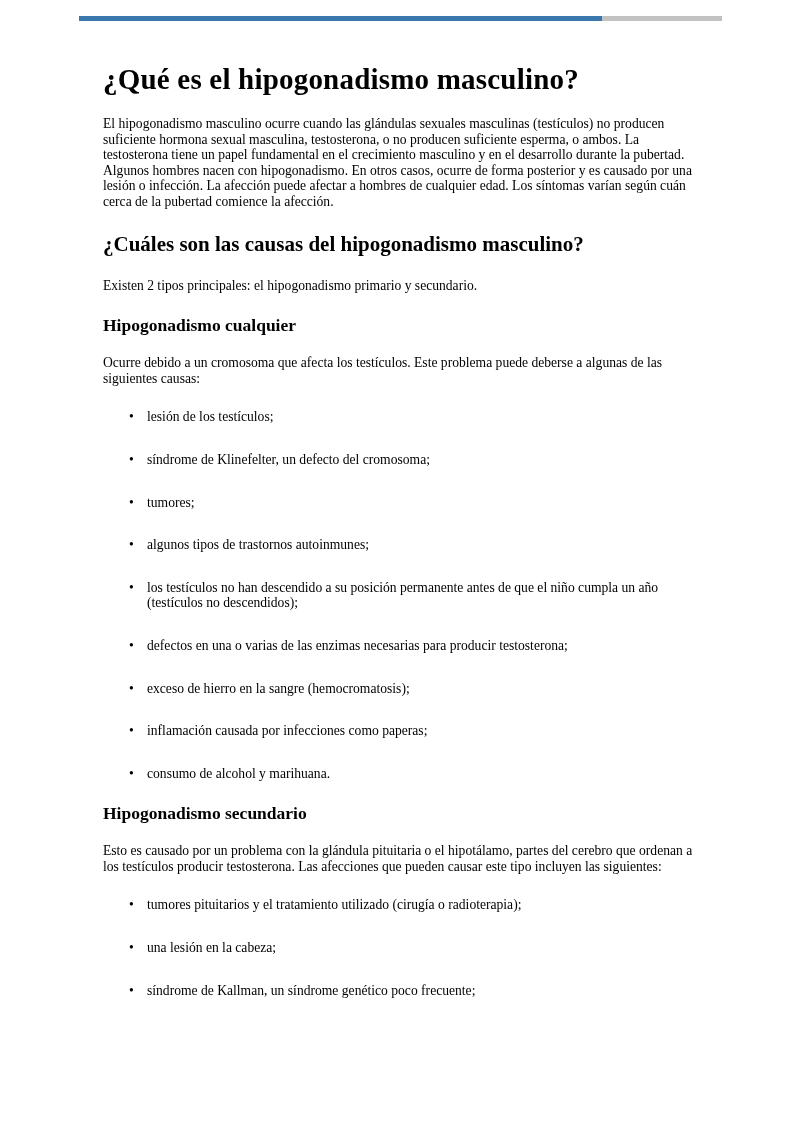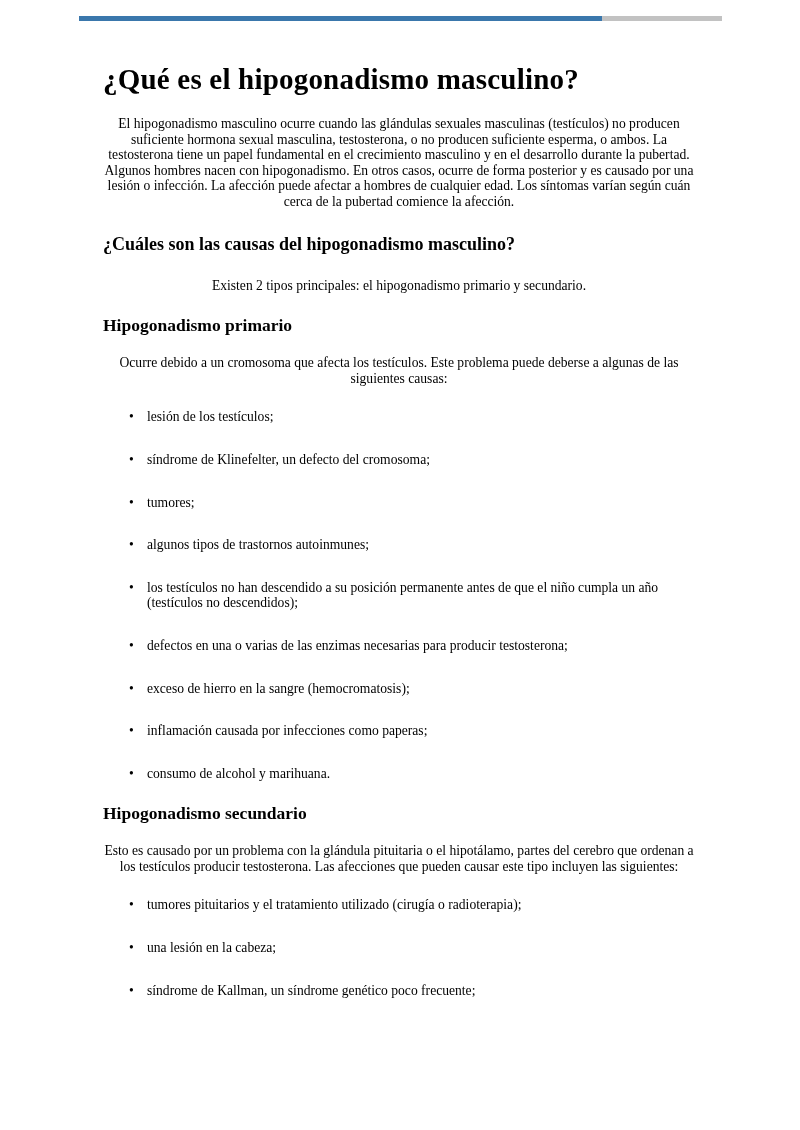--- a/index.html
+++ b/index.html
@@ -36,35 +36,34 @@
   h1.doc-title {
     margin: 0;
     padding-top: 62px;
     font-size: 29px;
     line-height: 34px;
     font-weight: bold;
     letter-spacing: 0.2px;
   }
   h2.section-heading {
     margin: 21px 0 0 0;
-    font-size: 18px;
+    font-size: 21px;
     line-height: 27px;
     font-weight: bold;
   }
   h3.sub-heading {
     margin: 22px 0 0 0;
     font-size: 17.5px;
     line-height: 20px;
     font-weight: bold;
   }
   p.body-text {
     margin: 20px 0 0 0;
     font-size: 13.6px;
     line-height: 15.6px;
-    text-align: center;
   }
   ul.bullet-list {
     margin: 23px 0 0 0;
     padding: 0 0 0 44px;
     list-style: none;
   }
   ul.bullet-list li {
     position: relative;
     font-size: 13.6px;
     line-height: 15.6px;
@@ -104,21 +103,21 @@
   <div class="content">
 
     <h1 class="doc-title">¿Qué es el hipogonadismo masculino?</h1>
 
     <p class="body-text">El hipogonadismo masculino ocurre cuando las glándulas sexuales masculinas (testículos) no producen suficiente hormona sexual masculina, testosterona, o no producen suficiente esperma, o ambos. La testosterona tiene un papel fundamental en el crecimiento masculino y en el desarrollo durante la pubertad. Algunos hombres nacen con hipogonadismo. En otros casos, ocurre de forma posterior y es causado por una lesión o infección. La afección puede afectar a hombres de cualquier edad. Los síntomas varían según cuán cerca de la pubertad comience la afección.</p>
 
     <h2 class="section-heading">¿Cuáles son las causas del hipogonadismo masculino?</h2>
 
     <p class="body-text">Existen 2 tipos principales: el hipogonadismo primario y secundario.</p>
 
-    <h3 class="sub-heading">Hipogonadismo primario</h3>
+    <h3 class="sub-heading">Hipogonadismo cualquier</h3>
 
     <p class="body-text">Ocurre debido a un cromosoma que afecta los testículos. Este problema puede deberse a algunas de las siguientes causas:</p>
 
     <ul class="bullet-list">
       <li>lesión de los testículos;</li>
       <li>síndrome de Klinefelter, un defecto del cromosoma;</li>
       <li>tumores;</li>
       <li>algunos tipos de trastornos autoinmunes;</li>
       <li>los testículos no han descendido a su posición permanente antes de que el niño cumpla un año (testículos no descendidos);</li>
       <li>defectos en una o varias de las enzimas necesarias para producir testosterona;</li>

